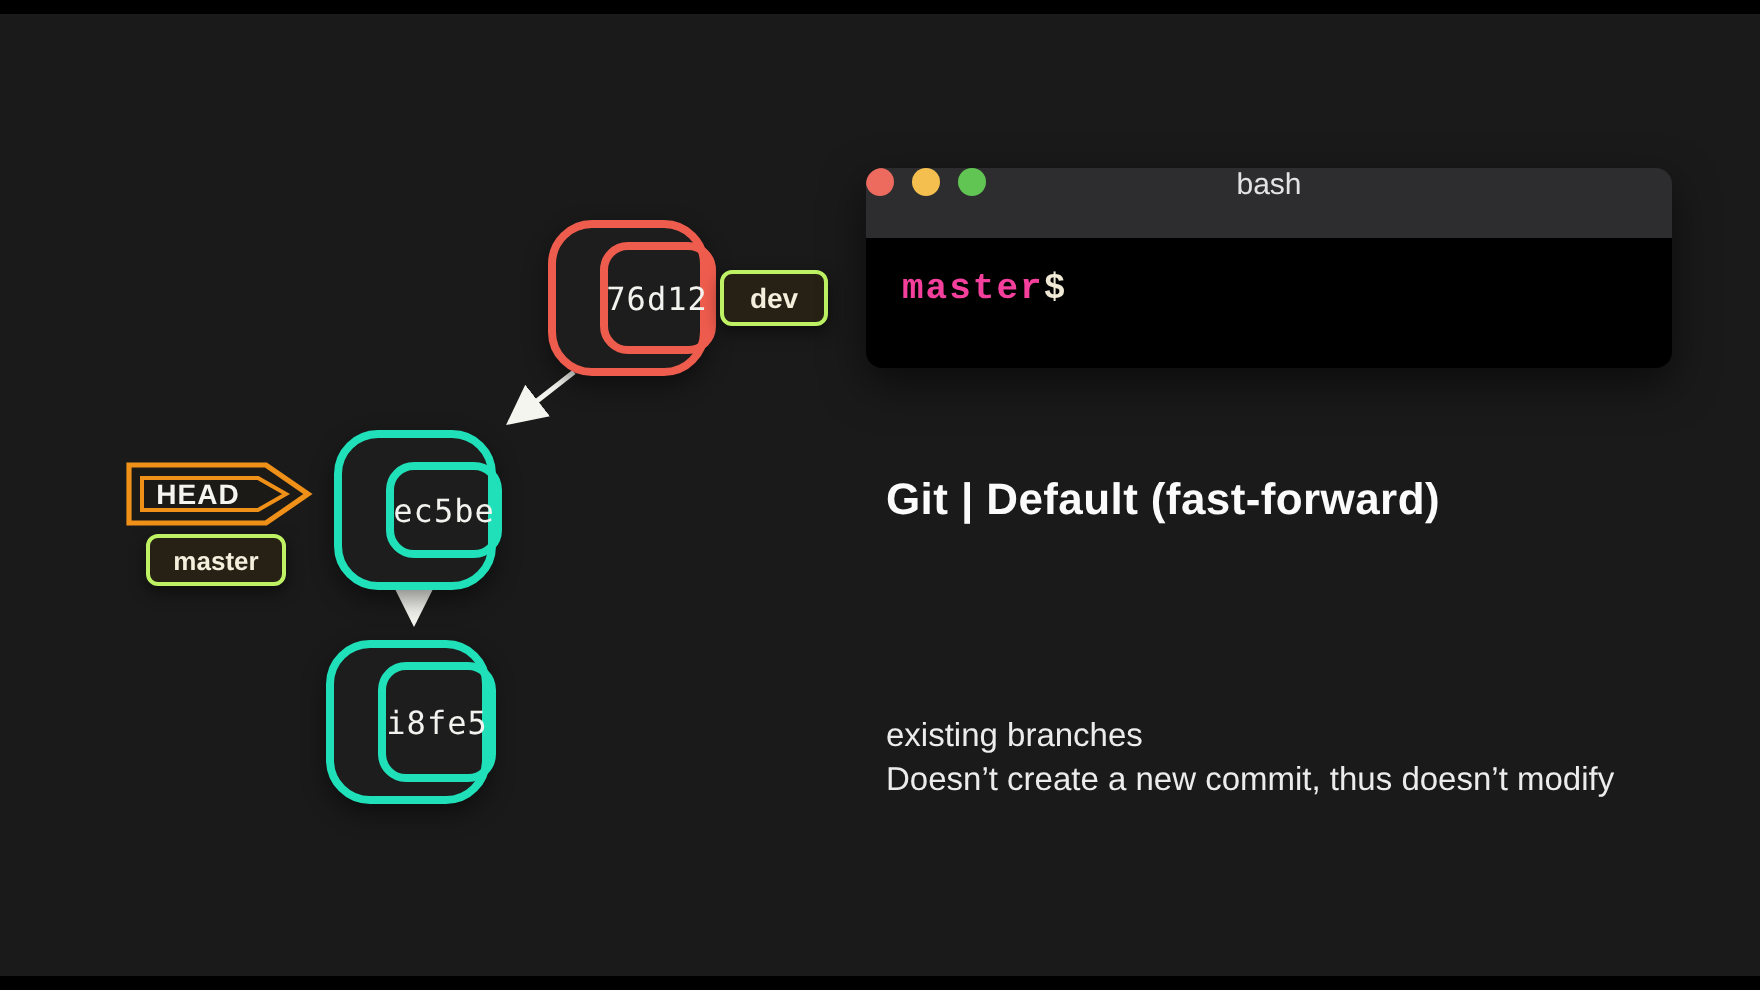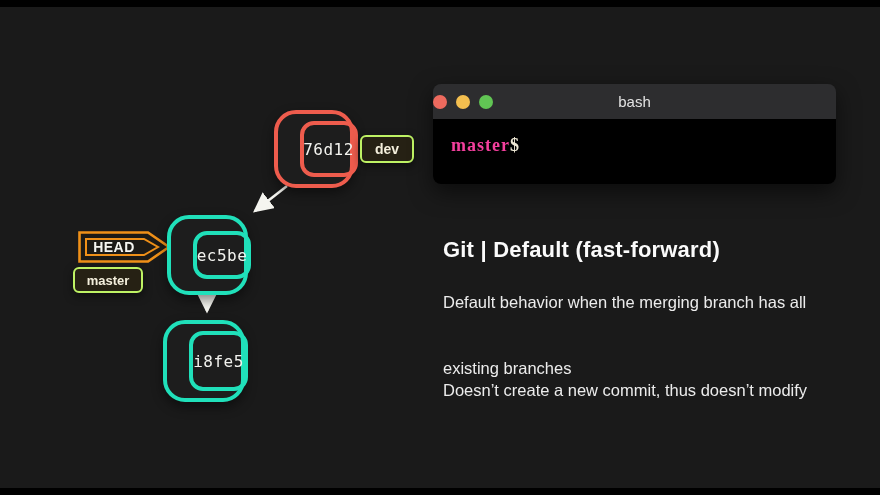--- a/index.html
+++ b/index.html
@@ -44,50 +44,50 @@
     position:absolute;box-sizing:border-box;
     border:2px solid #bef264;border-radius:6px;
     background:#262114;
     display:flex;align-items:center;justify-content:center;
     color:#f4efdc;font-weight:bold;
     box-shadow:0 3px 8px rgba(0,0,0,0.5);
   }
   .tag-dev{left:360px;top:135px;width:54px;height:28px;font-size:14px;}
   .tag-master{left:73px;top:267px;width:70px;height:26px;font-size:13px;}
 
-  .head-tag{position:absolute;left:78px;top:231px;width:94px;height:48px;}
+  .head-tag{position:absolute;left:63px;top:231px;width:94px;height:48px;}
   .head-tag svg{position:absolute;left:0;top:0;}
   .head-tag .head-text{
     position:absolute;left:0;top:0;width:72px;height:32px;
     display:flex;align-items:center;justify-content:center;
     color:#f5f5f0;font-weight:bold;font-size:14px;letter-spacing:0.5px;
   }
 
   
   .terminal{
     position:absolute;left:433px;top:84px;width:403px;height:100px;
     border-radius:8px;overflow:hidden;
     box-shadow:0 8px 22px rgba(0,0,0,0.55);
   }
   .term-titlebar{
     position:relative;height:35px;background:#2d2d2f;
-    display:flex;align-items:center;padding-left:0;
+    display:flex;align-items:flex-start;padding-left:0;
   }
   .traffic{width:14px;height:14px;border-radius:50%;margin-right:9px;}
   .traffic.red{background:#ed6a5e;}
   .traffic.yellow{background:#f4bf4f;}
   .traffic.green{background:#61c554;}
   .term-title{
     position:absolute;left:0;right:0;text-align:center;
     color:#e3e3e3;font-size:15px;
   }
   .term-body{
     height:65px;background:#000;
     padding:16px 0 0 18px;box-sizing:border-box;
-    font-family:Liberation Serif, serif;font-size:18px;letter-spacing:1px;
+    font-family:Liberation Mono, monospace;font-size:18px;letter-spacing:1px;
   }
   .prompt-branch{color:#f43f9d;font-weight:bold;}
   .prompt-symbol{color:#efe9d6;font-weight:bold;}
 
   
   .slide-title{
     position:absolute;left:443px;top:237px;
     color:#fbfbfb;font-size:22px;font-weight:bold;letter-spacing:0.2px;
   }
   .paragraph{
@@ -145,19 +145,18 @@
     <div class="term-title">bash</div>
   </div>
   <div class="term-body">
     <span class="prompt-branch">master</span><span class="prompt-symbol">$</span>
   </div>
 </div>
 
 <div class="slide-title">Git | Default (fast-forward)</div>
 
 <div class="paragraph para-1">
-  <div>Default behavior when the merging branch has all</div>
 </div>
 
 <div class="paragraph para-2">
   <div>existing branches</div>
   <div>Doesn’t create a new commit, thus doesn’t modify</div>
 </div>
 
 </body></html>

